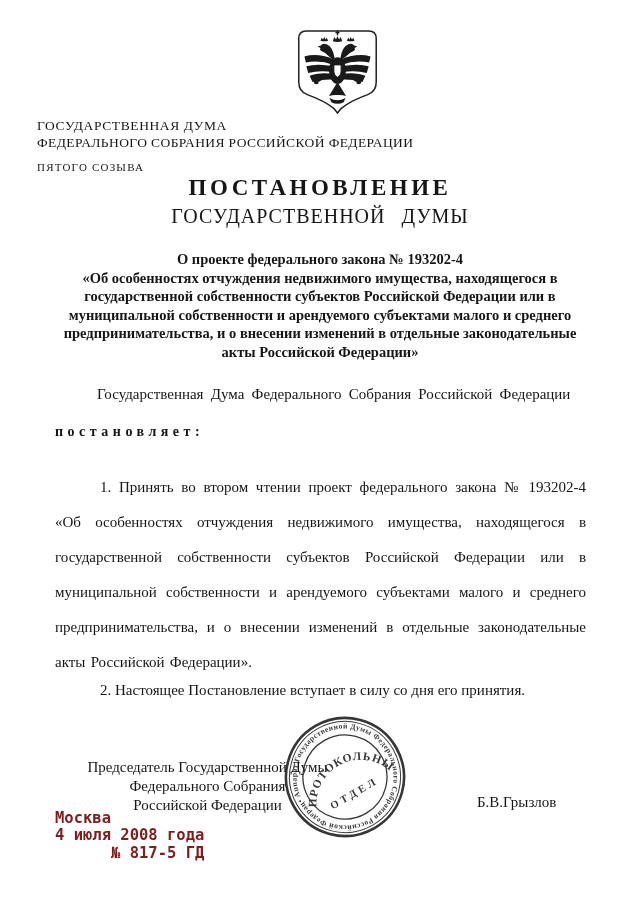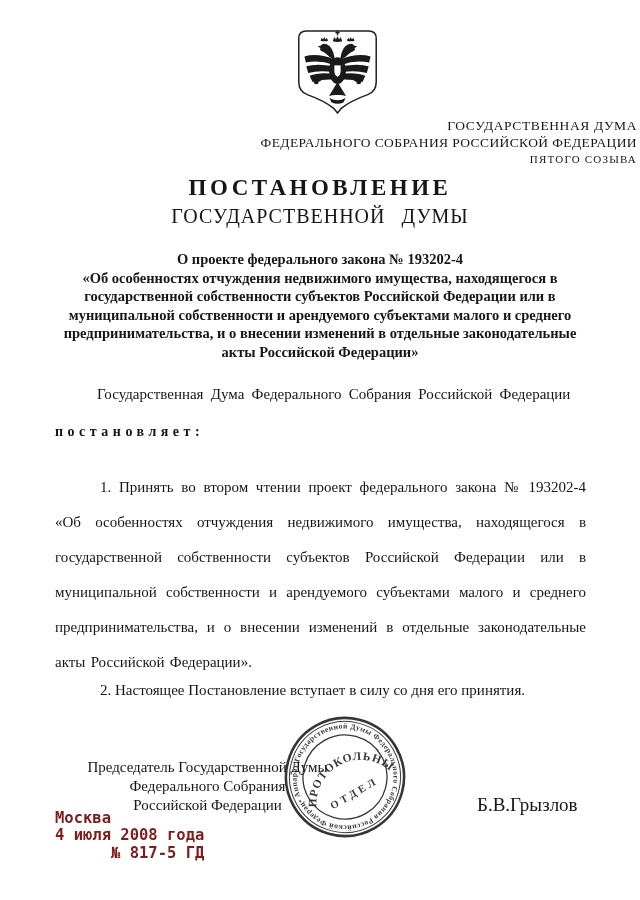--- a/index.html
+++ b/index.html
@@ -8,39 +8,39 @@
     width:640px;height:900px;
     background:#ffffff;
     font-family:"Liberation Serif", serif;
     color:#161616;
     overflow:hidden;
   }
   .abs{position:absolute;}
   
   .emblem{left:295px;top:27px;width:85px;height:89px;}
   
-  .header-org{left:37px;top:118px;width:600px;text-align:right;}
+  .header-org{left:37px;top:118px;width:600px;text-align:left;}
   .org-l1{font-size:13.5px;letter-spacing:.6px;line-height:16px;}
   .org-l2{font-size:13.5px;letter-spacing:.4px;line-height:17px;}
-  .org-l3{font-size:11px;letter-spacing:1.2px;line-height:14px;margin-top:1px;}
+  .org-l3{font-size:11px;letter-spacing:1.2px;line-height:14px;margin-top:9px;}
   
   .title-block{left:55px;top:175px;width:530px;text-align:center;}
   .doc-type{font-size:23px;font-weight:bold;letter-spacing:3.5px;line-height:26px;}
   .doc-subtype{font-size:20px;letter-spacing:1px;word-spacing:10px;line-height:24px;margin-top:3px;}
   
   .subject{left:55px;top:250px;width:530px;text-align:center;font-weight:bold;font-size:14.5px;line-height:18.5px;}
   .subject .s1{margin-bottom:0;}
   
   .intro{left:55px;top:386px;width:530px;font-size:15px;white-space:nowrap;word-spacing:3.5px;text-indent:42px;}
   .resolves{left:55px;top:424px;font-size:14px;font-weight:bold;letter-spacing:4.5px;}
   .item1{left:55px;top:470px;width:531px;font-size:15px;line-height:35px;text-align:justify;text-indent:45px;word-spacing:1.5px;}
   .item2{left:55px;top:682px;width:530px;font-size:15px;text-indent:45px;}
   
   .sig-block{left:55px;top:758px;width:305px;text-align:center;font-size:15px;line-height:19px;}
-  .sig-name{left:477px;top:794px;font-size:19px;}
+  .sig-name{left:477px;top:794px;font-size:15px;}
   
   .stamp{left:281px;top:713px;width:128px;height:128px;transform:rotate(-30deg);opacity:.88;}
   
   .footer{left:55px;top:810px;font-family:"DejaVu Sans Mono", monospace;font-weight:bold;font-size:15.5px;line-height:17px;color:#7f1d1d;}
   .footer div{white-space:pre;}
   .footer .num{margin-top:1px;text-align:right;}
 </style>
 </head>
 <body>
 

